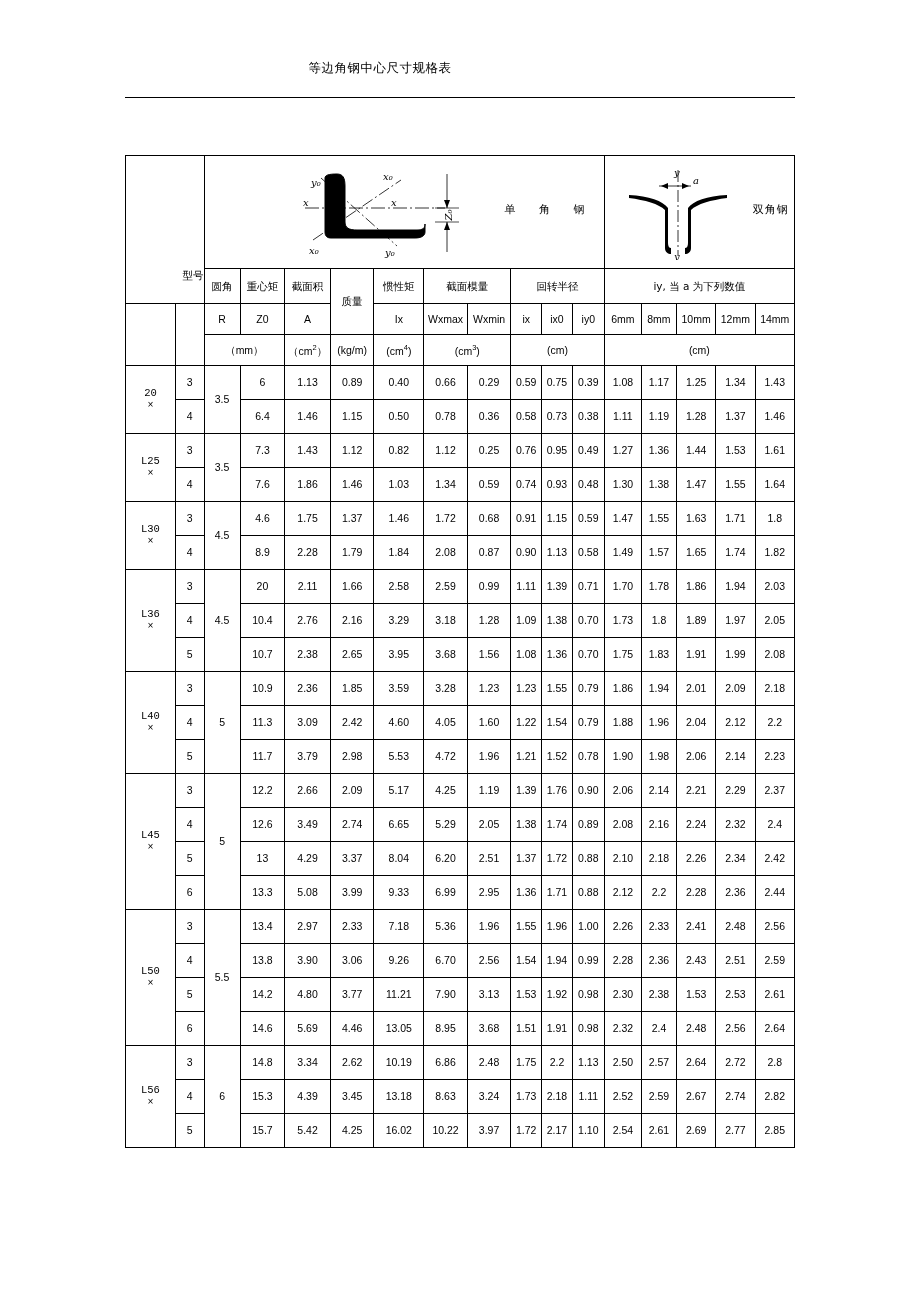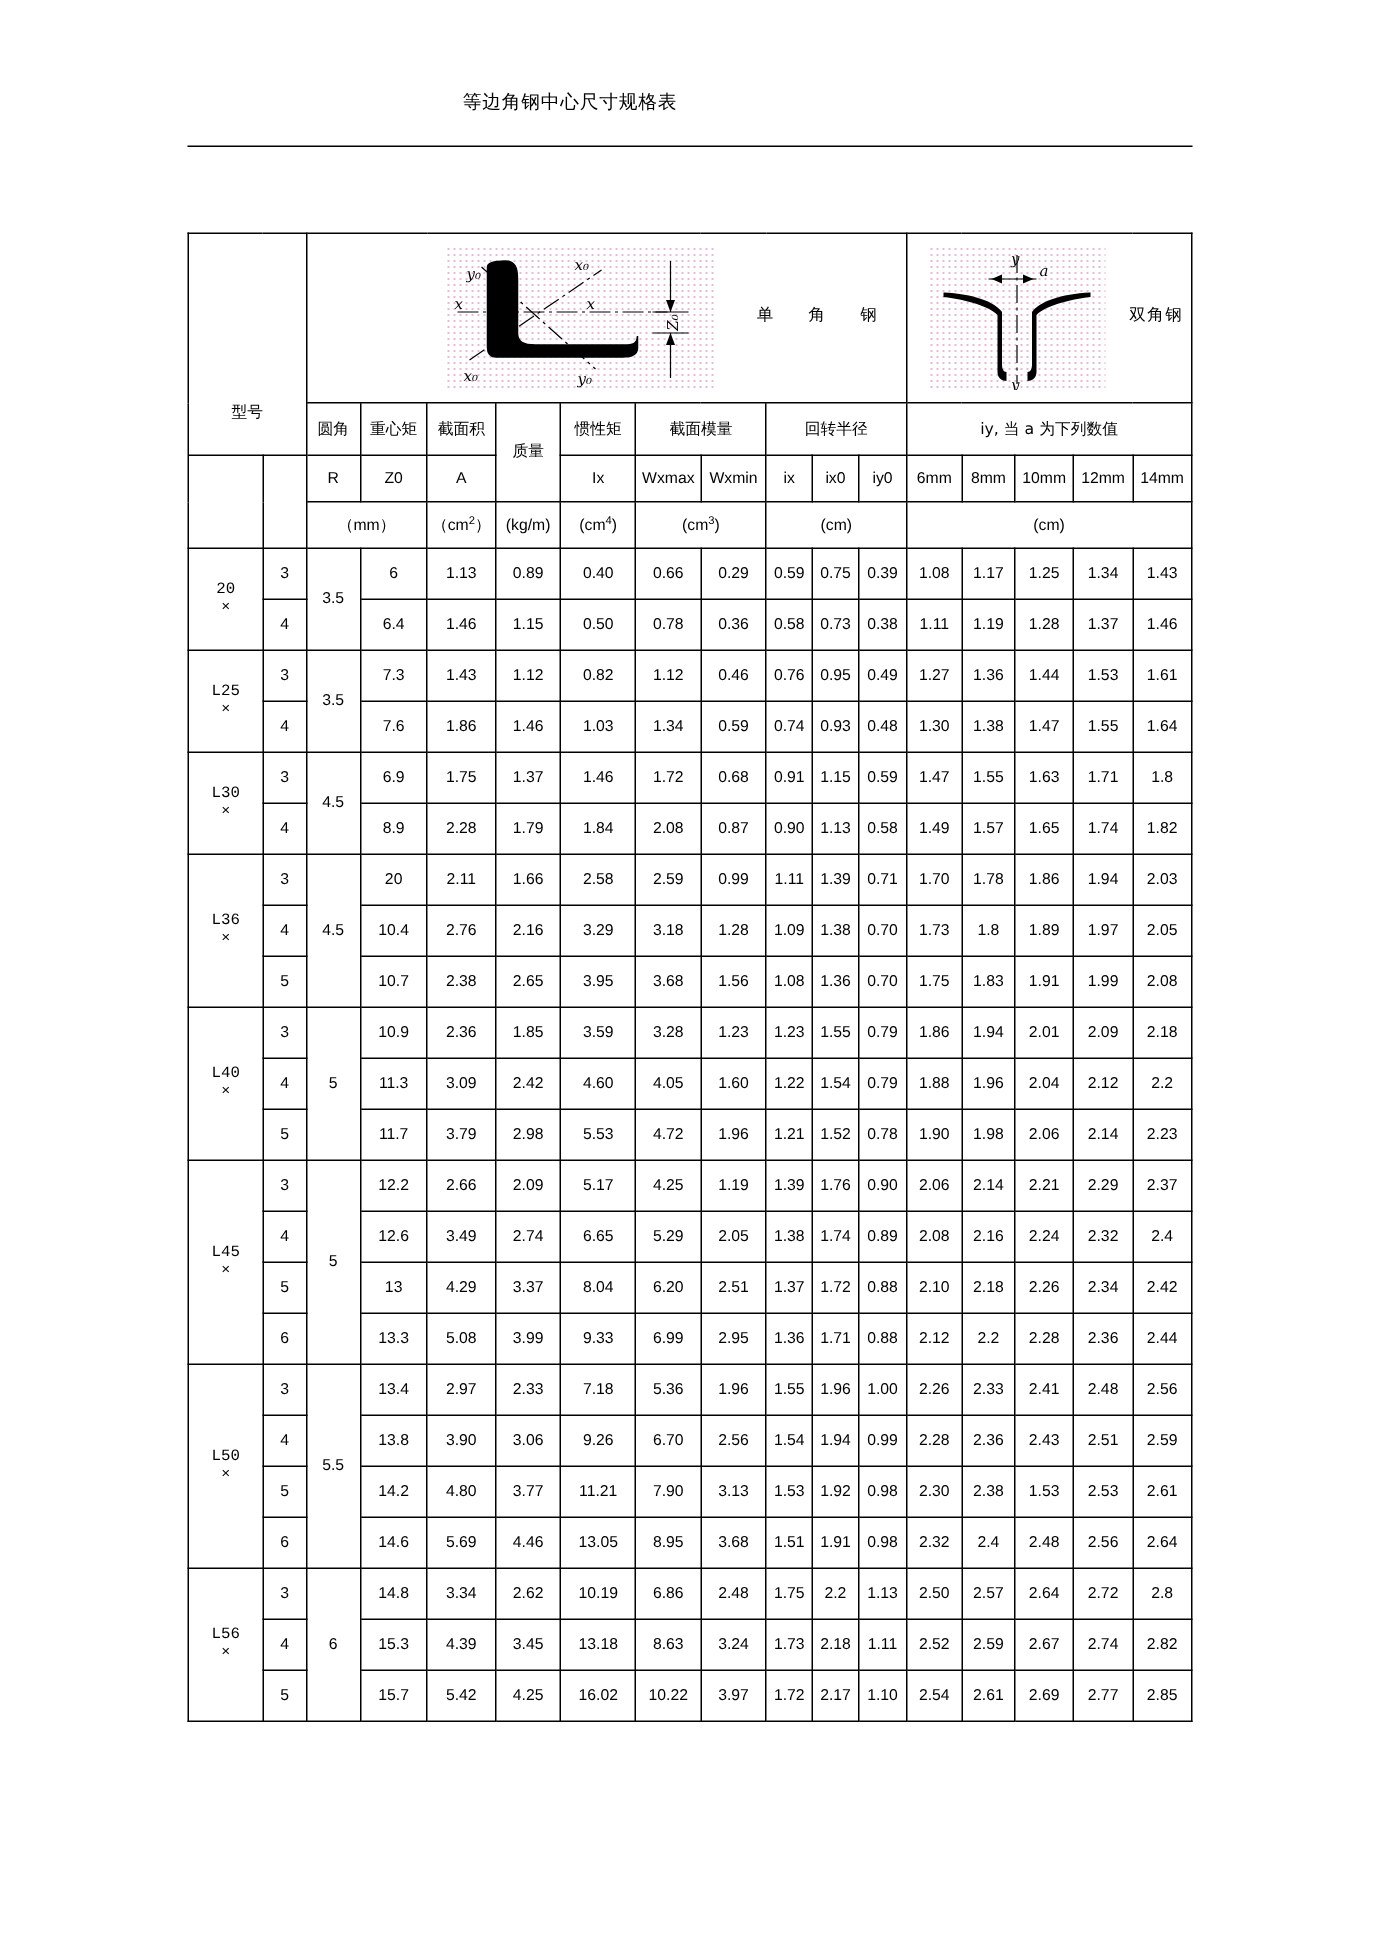--- a/index.html
+++ b/index.html
@@ -94,21 +94,21 @@
       <col style="width:35px">
         <col style="width:33px">
         <col style="width:37px">
         <col style="width:37px">
         <col style="width:37px">
     </colgroup>
     <tbody id="tbody">
         <tr>
           <td rowspan="2" colspan="2" class="nobot thick-l thick-t">
             <div style="height:112px;position:relative">
-              <div style="position:absolute;left:0;right:0;bottom:4px;text-align:center" class="cn">型号</div>
+              <div style="position:absolute;left:0;right:0;bottom:4px;text-align:right" class="cn">型号</div>
             </div>
           </td>
           <td colspan="10" class="diagram-cell thick-t">
             <div class="fig-wrap">
               <div class="fig dots single-fig"><svg viewBox="0 0 180 96" width="180" height="96">
     <g stroke="#000" fill="none">
       <path d="M40 10 C 46 10, 48 14, 48 22 L48 58 C 48 64, 52 66, 60 66 L120 66 C126 66,128 64,128 60
                L128 68 C128 72,124 74,118 74 L34 74 C30 74,28 72,28 68 L28 14 C28 11,32 10,40 10 Z" fill="#000" stroke="#000" stroke-width="1"></path>
     </g>
 
@@ -229,21 +229,21 @@
         </tr>
         <tr>
           <td rowspan="2" class="modelcell thick-l thick-t" style="height:66px">L25<br><span class="xmark">×</span></td>
           <td class="thick-t" style="height:33px">3</td>
           <td rowspan="2" class="thick-t">3.5</td>
           <td class="thick-t">7.3</td>
           <td class="thick-t">1.43</td>
           <td class="thick-t">1.12</td>
           <td class="thick-t">0.82</td>
           <td class="thick-t">1.12</td>
-          <td class="thick-t">0.46</td>
+          <td class="thick-t">0.25</td>
           <td class="thick-t">0.76</td>
           <td class="thick-t">0.95</td>
           <td class="thick-t">0.49</td>
           <td class="thick-t">1.27</td>
           <td class="thick-t">1.36</td>
           <td class="thick-t">1.44</td>
           <td class="thick-t">1.53</td>
           <td class="thick-t thick-r">1.61</td>
         </tr>
         <tr>
@@ -260,21 +260,21 @@
           <td class="">1.30</td>
           <td class="">1.38</td>
           <td class="">1.47</td>
           <td class="">1.55</td>
           <td class="thick-r">1.64</td>
         </tr>
         <tr>
           <td rowspan="2" class="modelcell thick-l thick-t" style="height:66px">L30<br><span class="xmark">×</span></td>
           <td class="thick-t" style="height:33px">3</td>
           <td rowspan="2" class="thick-t">4.5</td>
-          <td class="thick-t">6.9</td>
+          <td class="thick-t">4.6</td>
           <td class="thick-t">1.75</td>
           <td class="thick-t">1.37</td>
           <td class="thick-t">1.46</td>
           <td class="thick-t">1.72</td>
           <td class="thick-t">0.68</td>
           <td class="thick-t">0.91</td>
           <td class="thick-t">1.15</td>
           <td class="thick-t">0.59</td>
           <td class="thick-t">1.47</td>
           <td class="thick-t">1.55</td>

